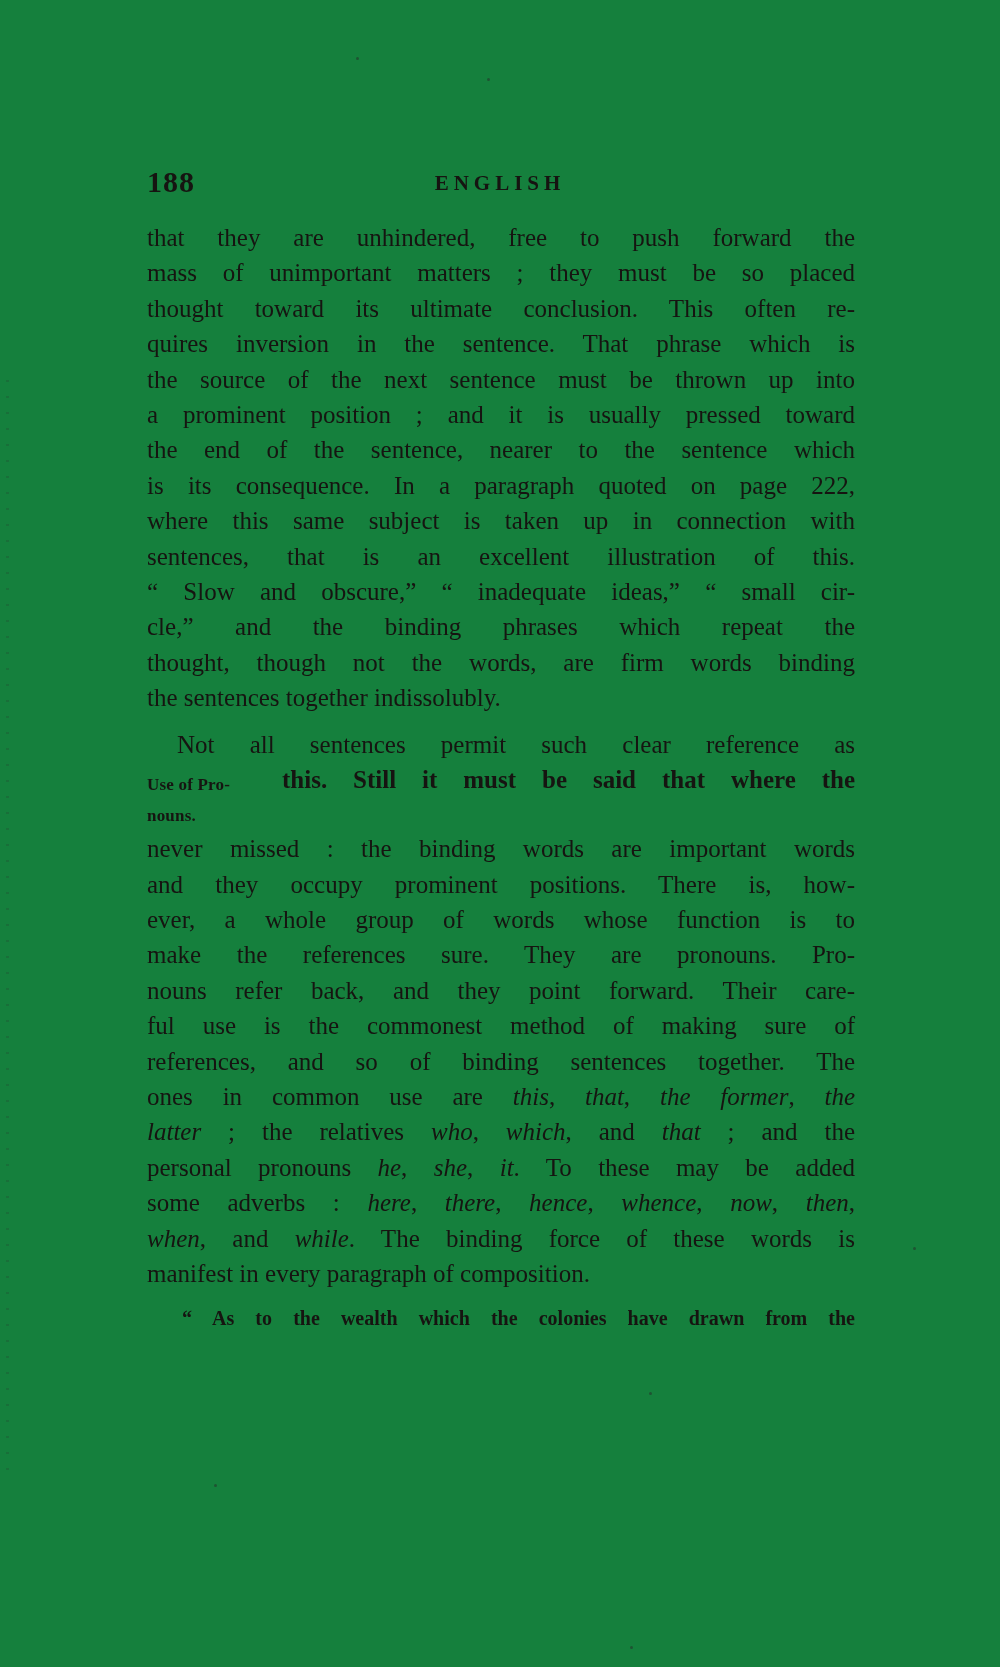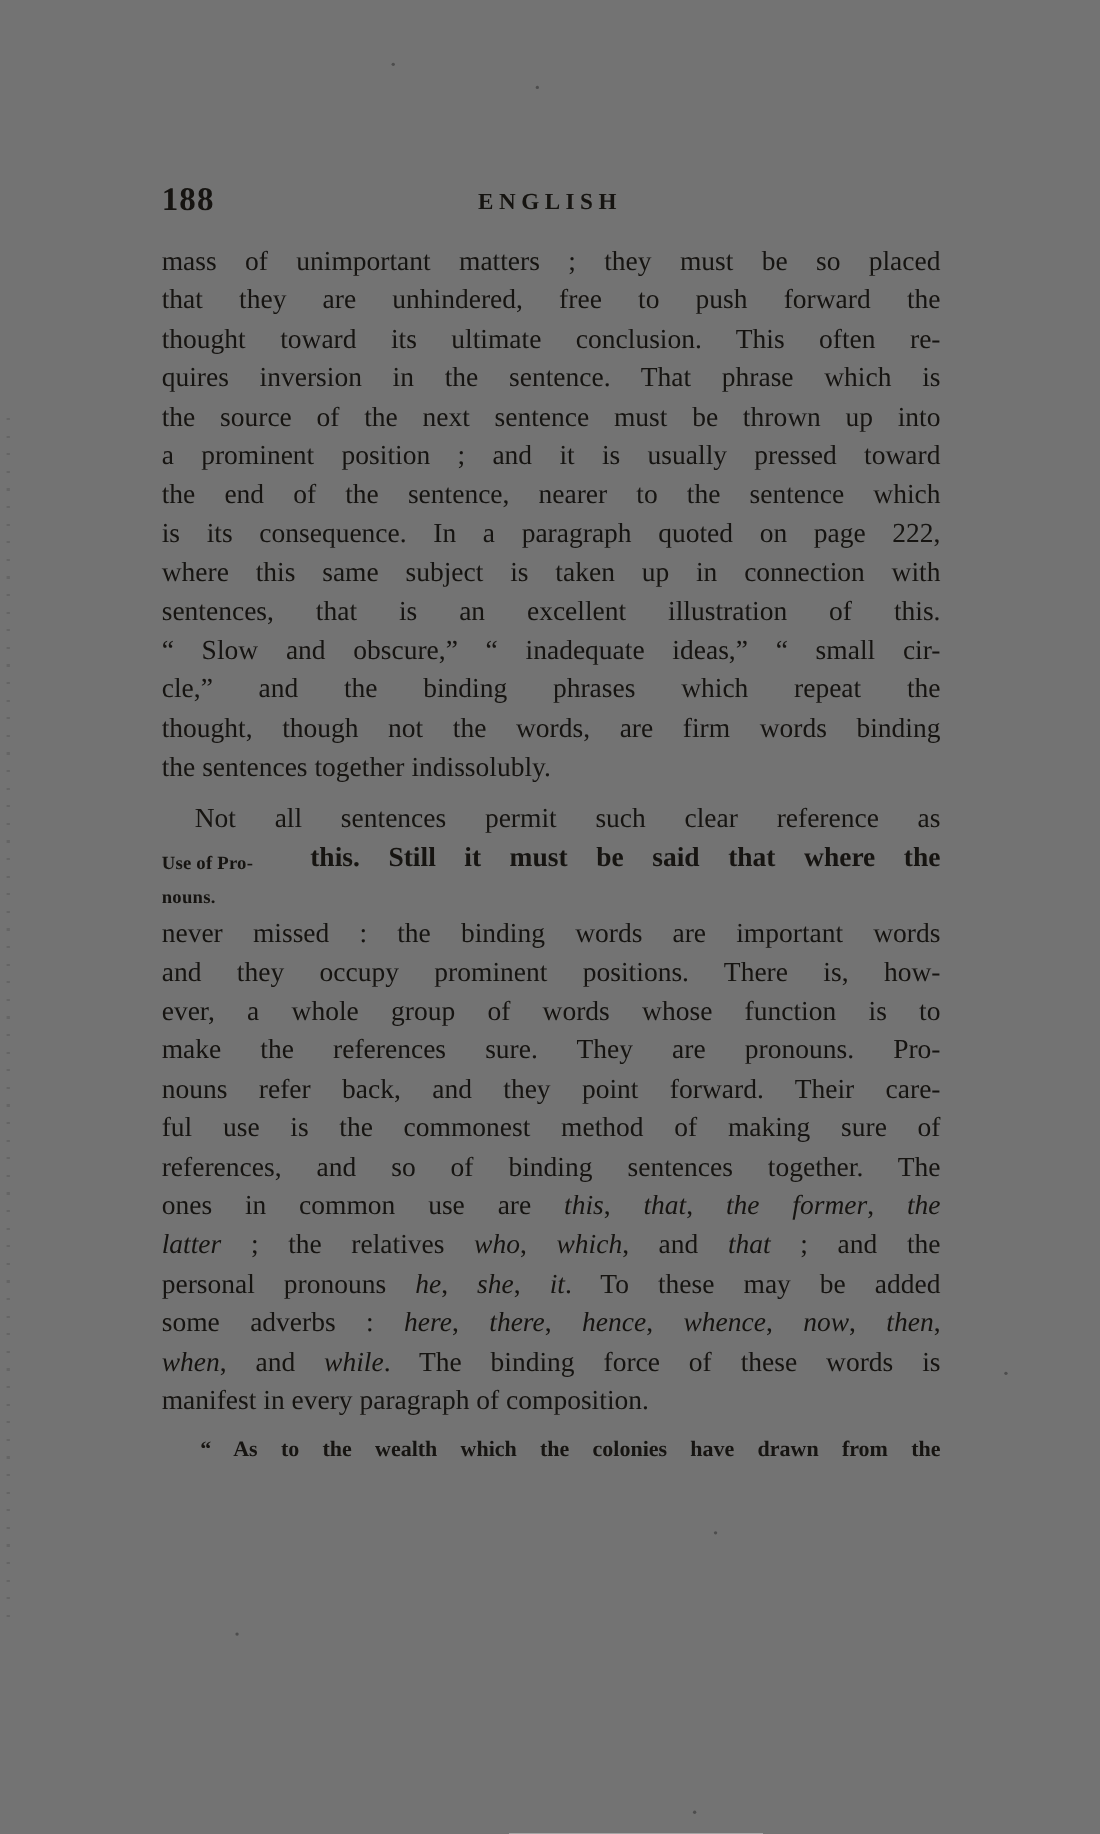--- a/index.html
+++ b/index.html
@@ -5,21 +5,21 @@
   html, body {
     margin: 0;
     padding: 0;
     background: #e8e8e8;
   }
   .page {
     position: relative;
     width: 1000px;
     height: 1667px;
     margin: 0 auto;
-    background: #737373;
+    background: #15803d;
     overflow: hidden;
     font-family: "Liberation Serif", "DejaVu Serif", serif;
     color: #161411;
   }
   .page-number {
     position: absolute;
     left: 147px;
     top: 165px;
     font-size: 30px;
     font-weight: bold;
@@ -108,22 +108,22 @@
 
 <div class="page">
 
   <div class="page-number">188</div>
 
   <div class="running-head">ENGLISH</div>
 
   <div class="text-block">
 
     <div class="para-1">
+        <div class="tline">that they are unhindered, free to push forward the</div>
         <div class="tline">mass of unimportant matters ; they must be so placed</div>
-        <div class="tline">that they are unhindered, free to push forward the</div>
         <div class="tline">thought toward its ultimate conclusion. This often re-</div>
         <div class="tline">quires inversion in the sentence. That phrase which is</div>
         <div class="tline">the source of the next sentence must be thrown up into</div>
         <div class="tline">a prominent position ; and it is usually pressed toward</div>
         <div class="tline">the end of the sentence, nearer to the sentence which</div>
         <div class="tline">is its consequence. In a paragraph quoted on page 222,</div>
         <div class="tline">where this same subject is taken up in connection with</div>
         <div class="tline">sentences, that is an excellent illustration of this.</div>
         <div class="tline">“ Slow and obscure,” “ inadequate ideas,” “ small cir-</div>
         <div class="tline">cle,” and the binding phrases which repeat the</div>

